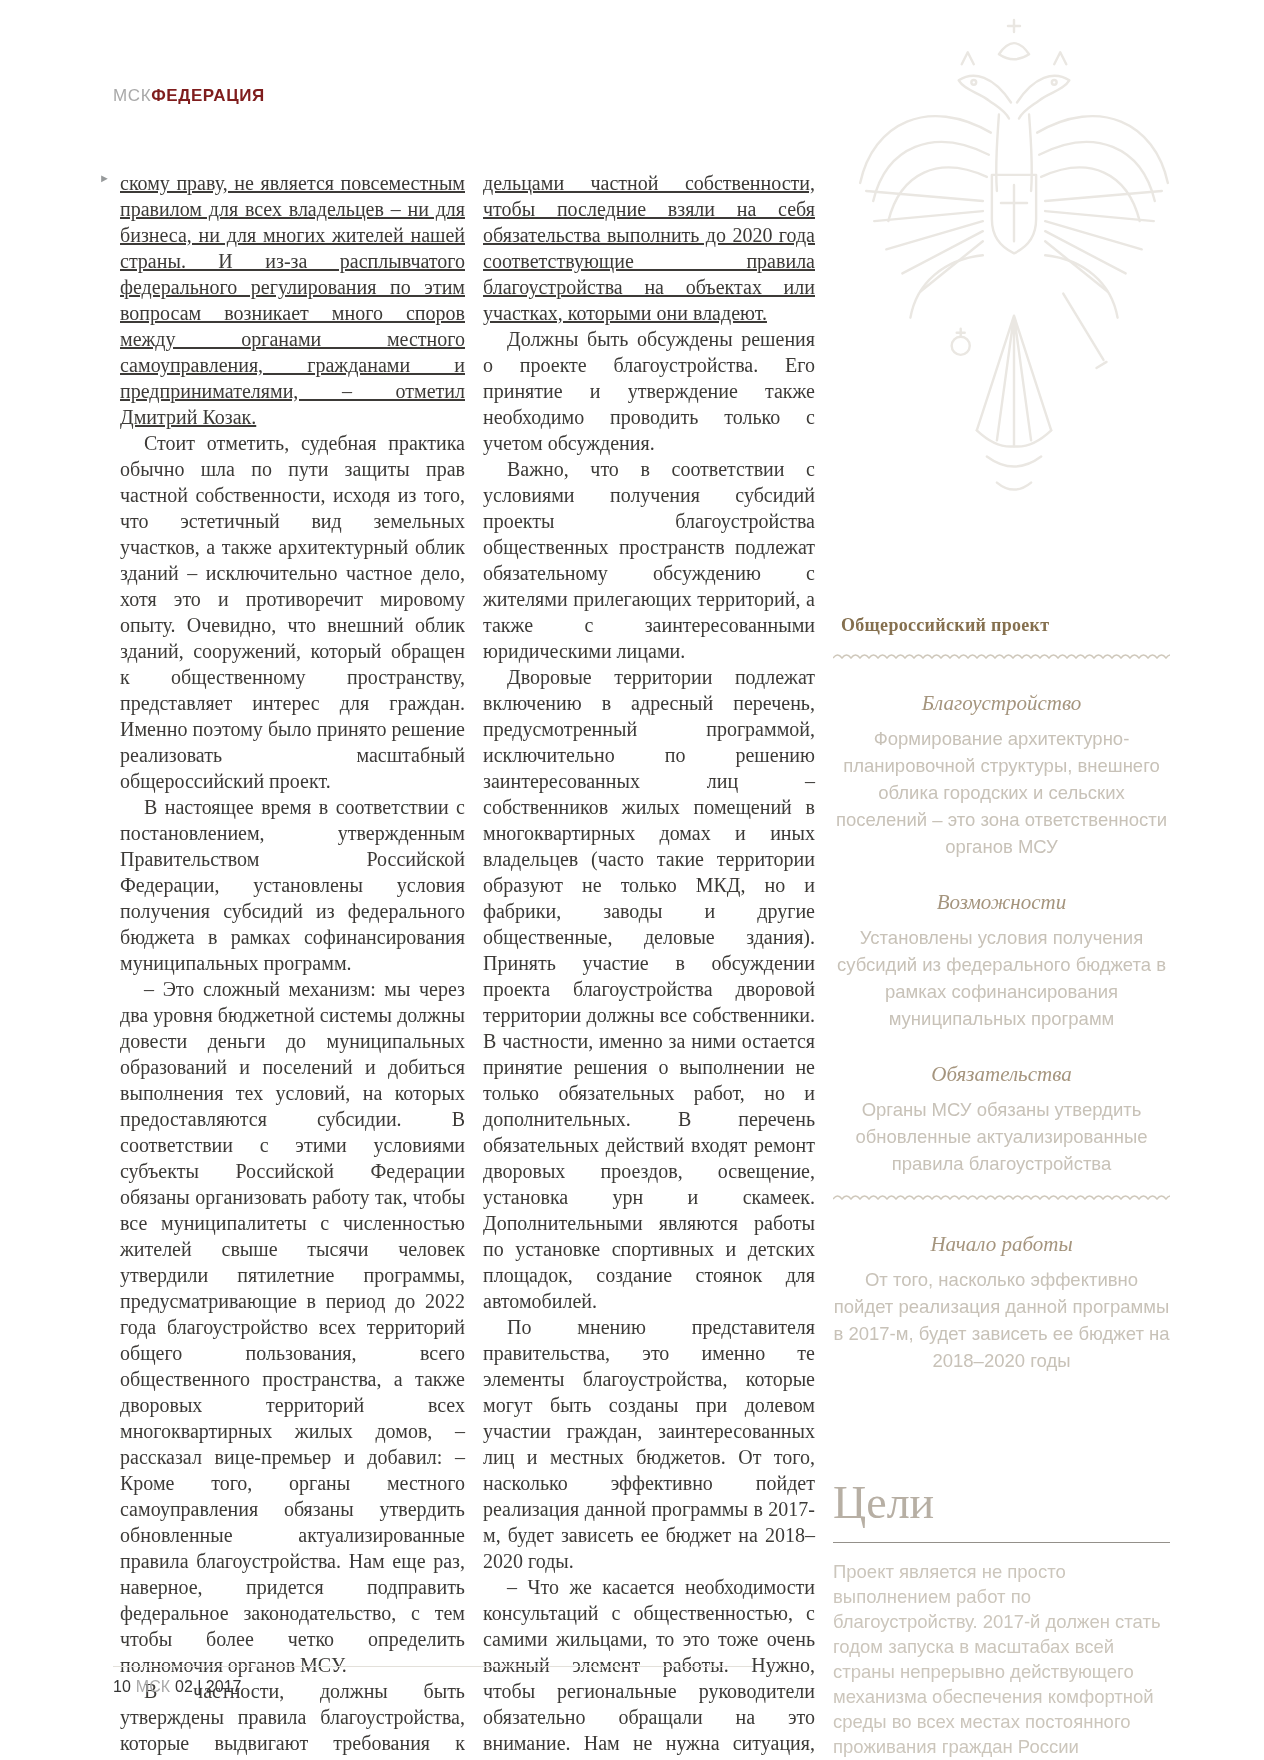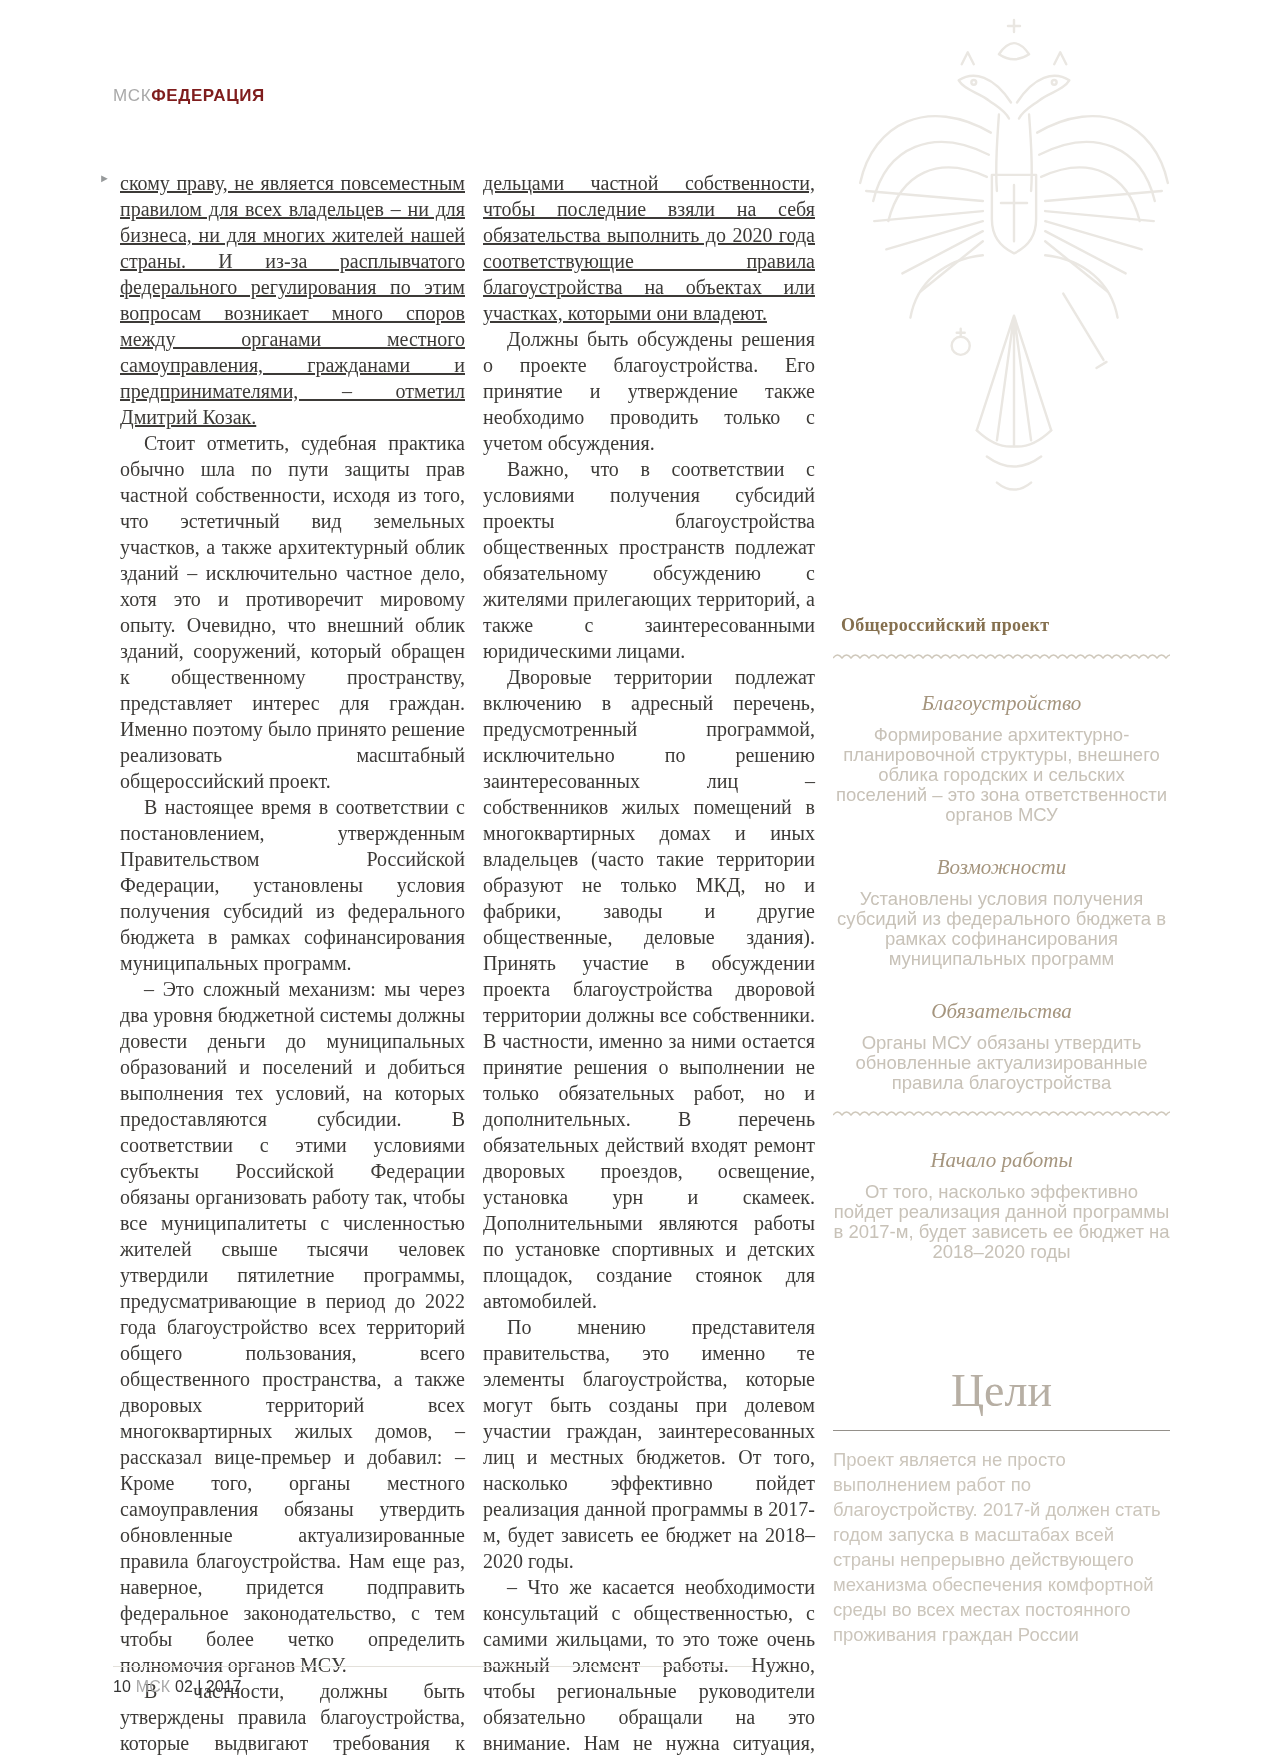--- a/index.html
+++ b/index.html
@@ -40,26 +40,26 @@
     font-family:"Liberation Serif","DejaVu Serif",serif;
     font-weight:700;font-size:18px;color:#85704f;letter-spacing:.3px;margin:8px;
   }
   svg.wave{display:block;width:337px;height:10px;margin-top:15px;}
   .sb-section{margin-top:30px;text-align:center;}
   .sb-title{
     font-style:italic;font-size:21px;color:#a5957e;margin:0 0 9px 0;font-weight:400;
   }
   .sb-text{
     font-family:"Liberation Sans","DejaVu Sans",sans-serif;
-    font-size:18.5px;line-height:20px;color:#c8c2b8;margin:0;
+    font-size:18.5px;line-height:27px;color:#c8c2b8;margin:0;
   }
   .wave2{margin-top:32px;}
   .goals{margin-top:104px;}
   .goals-title{
-    font-size:46px;line-height:50px;color:#b7afa4;margin:0;font-weight:400;text-align:center;
+    font-size:46px;line-height:50px;color:#b7afa4;margin:0;font-weight:400;
   }
   .goals-rule{border:none;border-top:1px solid #94908a;margin:14px 0 16px 0;}
   .goals-text{
     font-family:"Liberation Sans","DejaVu Sans",sans-serif;
     font-size:18.5px;line-height:25px;color:#ccc6bc;margin:0;
   }
 
   
   .footer-rule{
     position:absolute;left:113px;top:1666px;width:640px;border:none;

